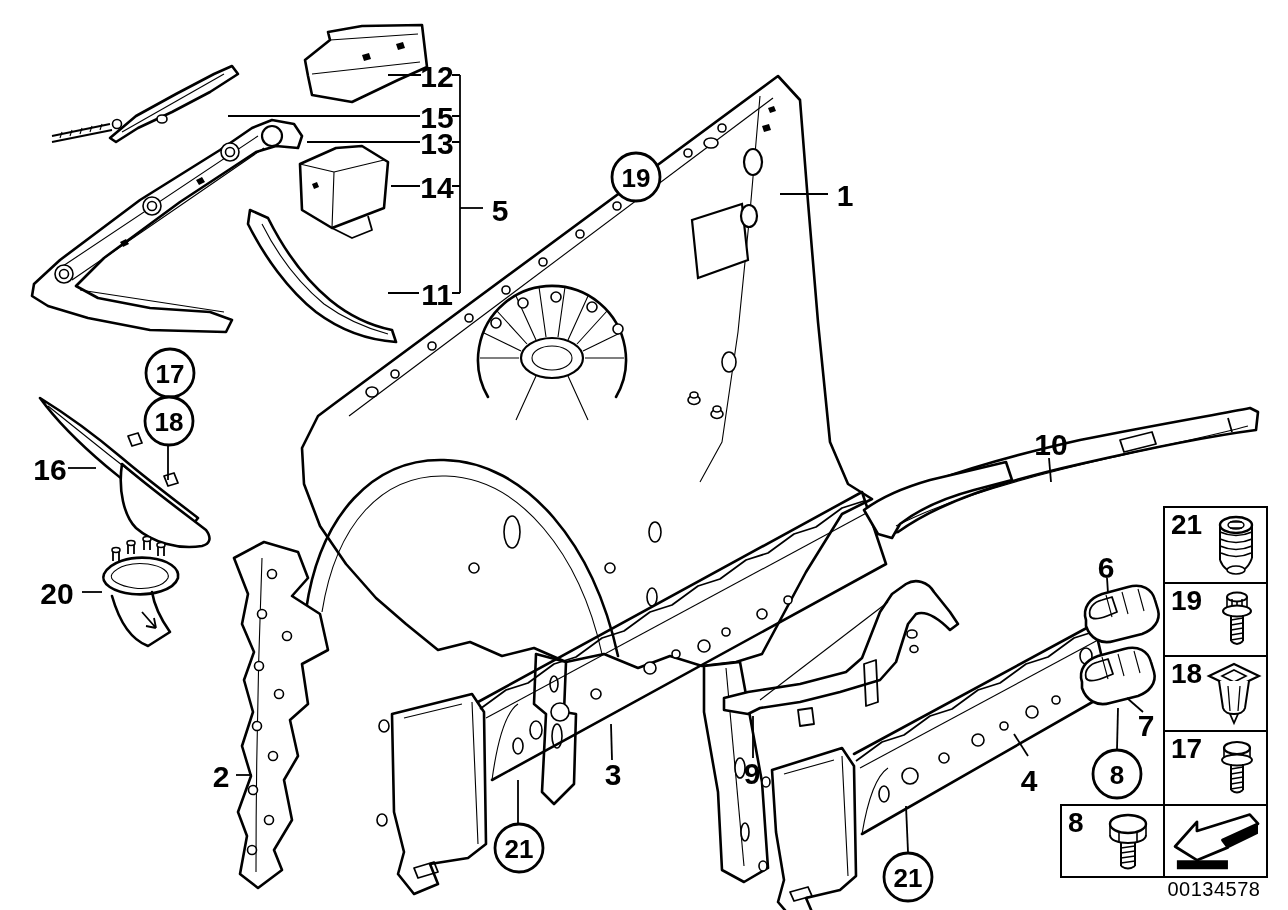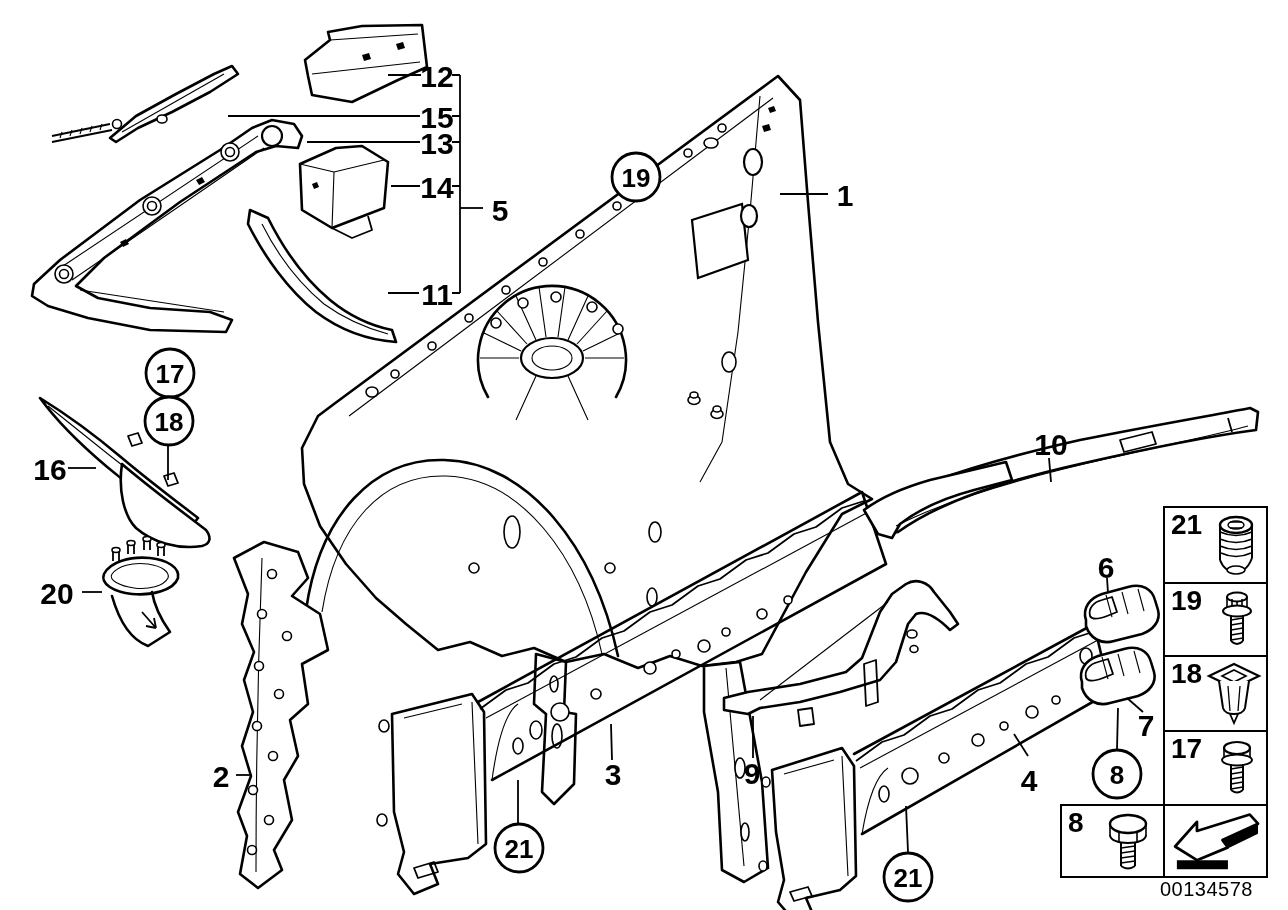--- a/index.html
+++ b/index.html
@@ -15,21 +15,21 @@
   .p-heavy{fill:none;stroke:#000;stroke-width:2.6;stroke-linejoin:round;stroke-linecap:round;}
   .p-med{fill:none;stroke:#000;stroke-width:1.8;stroke-linejoin:round;}
   .p-thin{fill:none;stroke:#000;stroke-width:1.1;stroke-linejoin:round;}
   .hole{fill:#fff;stroke:#000;stroke-width:1.6;}
   .hole-b{fill:#fff;stroke:#000;stroke-width:2.2;}
   .dot{fill:#000;stroke:none;}
   
   .lbox{position:absolute;background:#fff;border:2.5px solid #000;box-sizing:border-box;}
   .lnum{position:absolute;left:6px;top:1px;font-weight:bold;font-size:28px;color:#000;}
   .licon{position:absolute;}
-  .docnum{position:absolute;left:1160px;top:866px;width:108px;
+  .docnum{position:absolute;left:1160px;top:866px;width:108px;text-align:center;
           font-size:20px;color:#000;letter-spacing:0.5px;}
 </style>
 </head>
 <body>
 
 <div id="stage">
 <svg id="art" width="1288" height="910" viewBox="0 0 1288 910" xmlns="http://www.w3.org/2000/svg">
 
   <g>
     <path class="p-outline" d="M305,48 L330,28 L328,20 L362,14 L422,13 L427,55 L398,68 L352,90 L312,83 L308,64 Z"></path>

